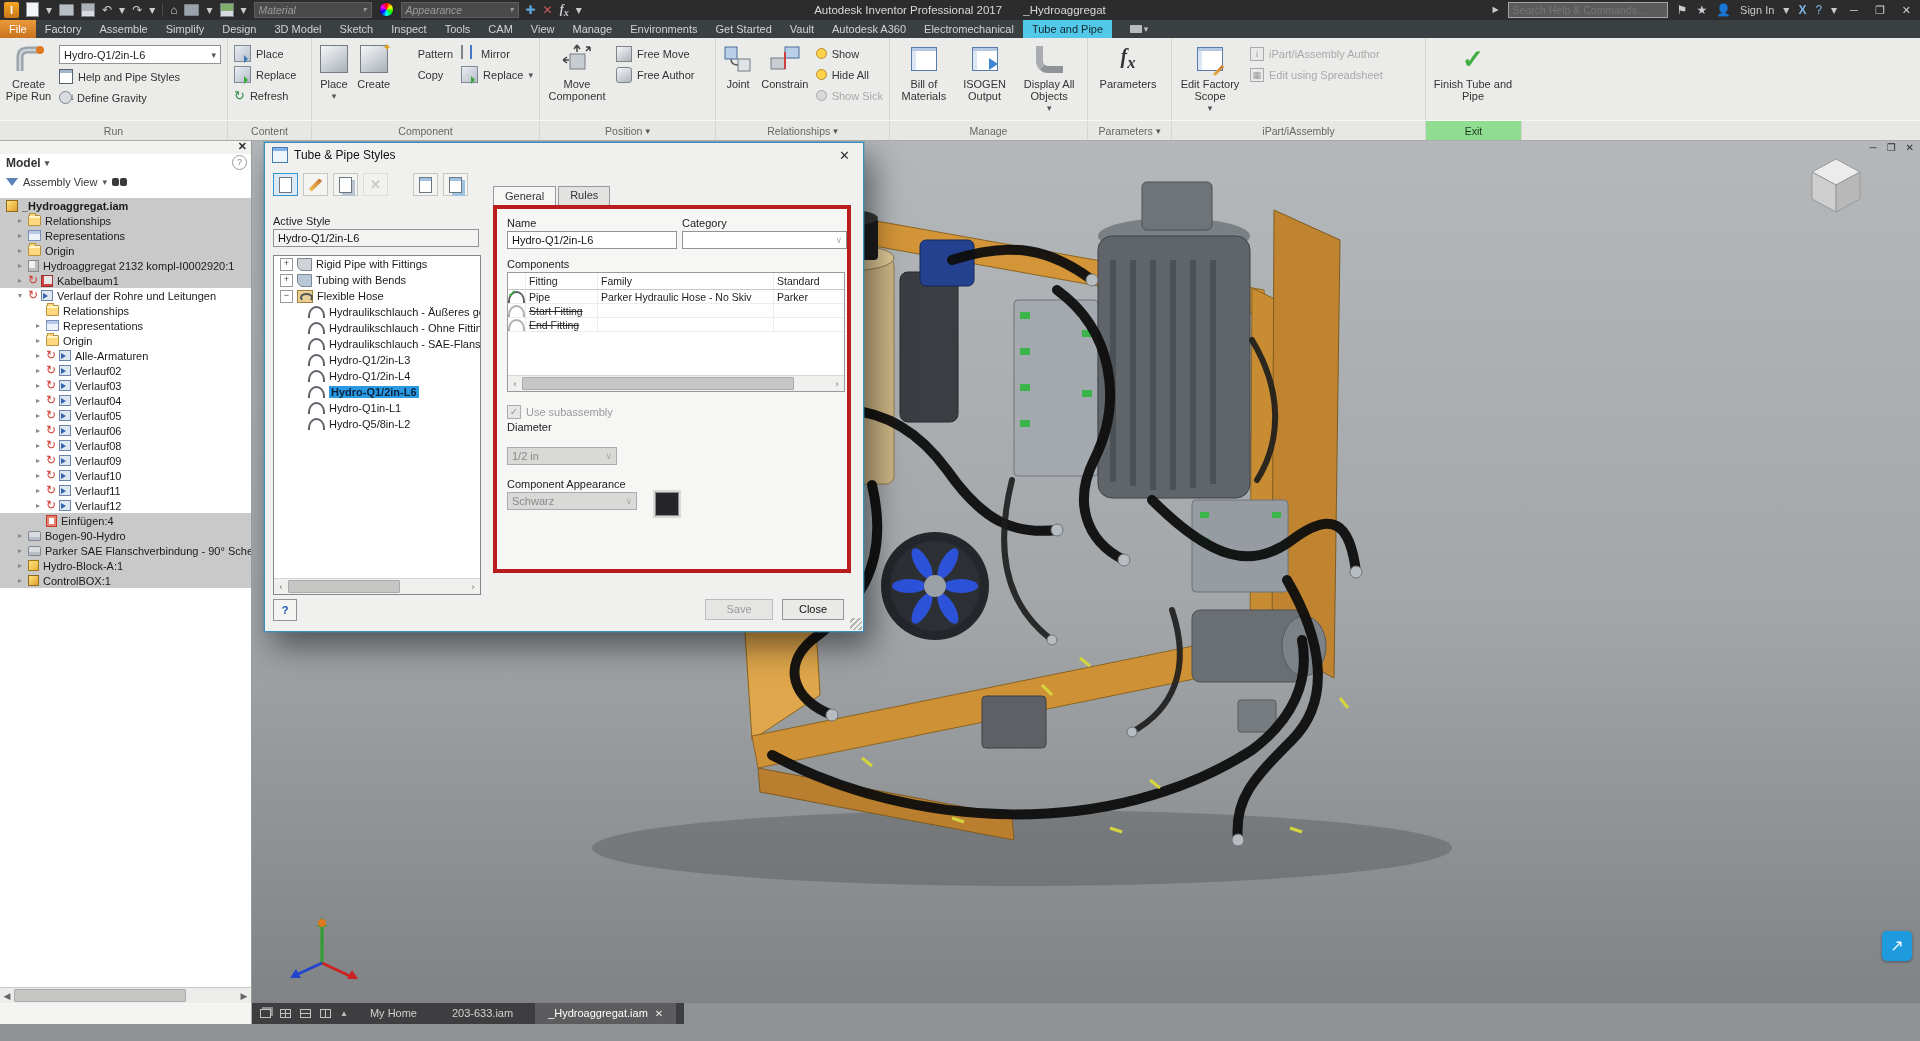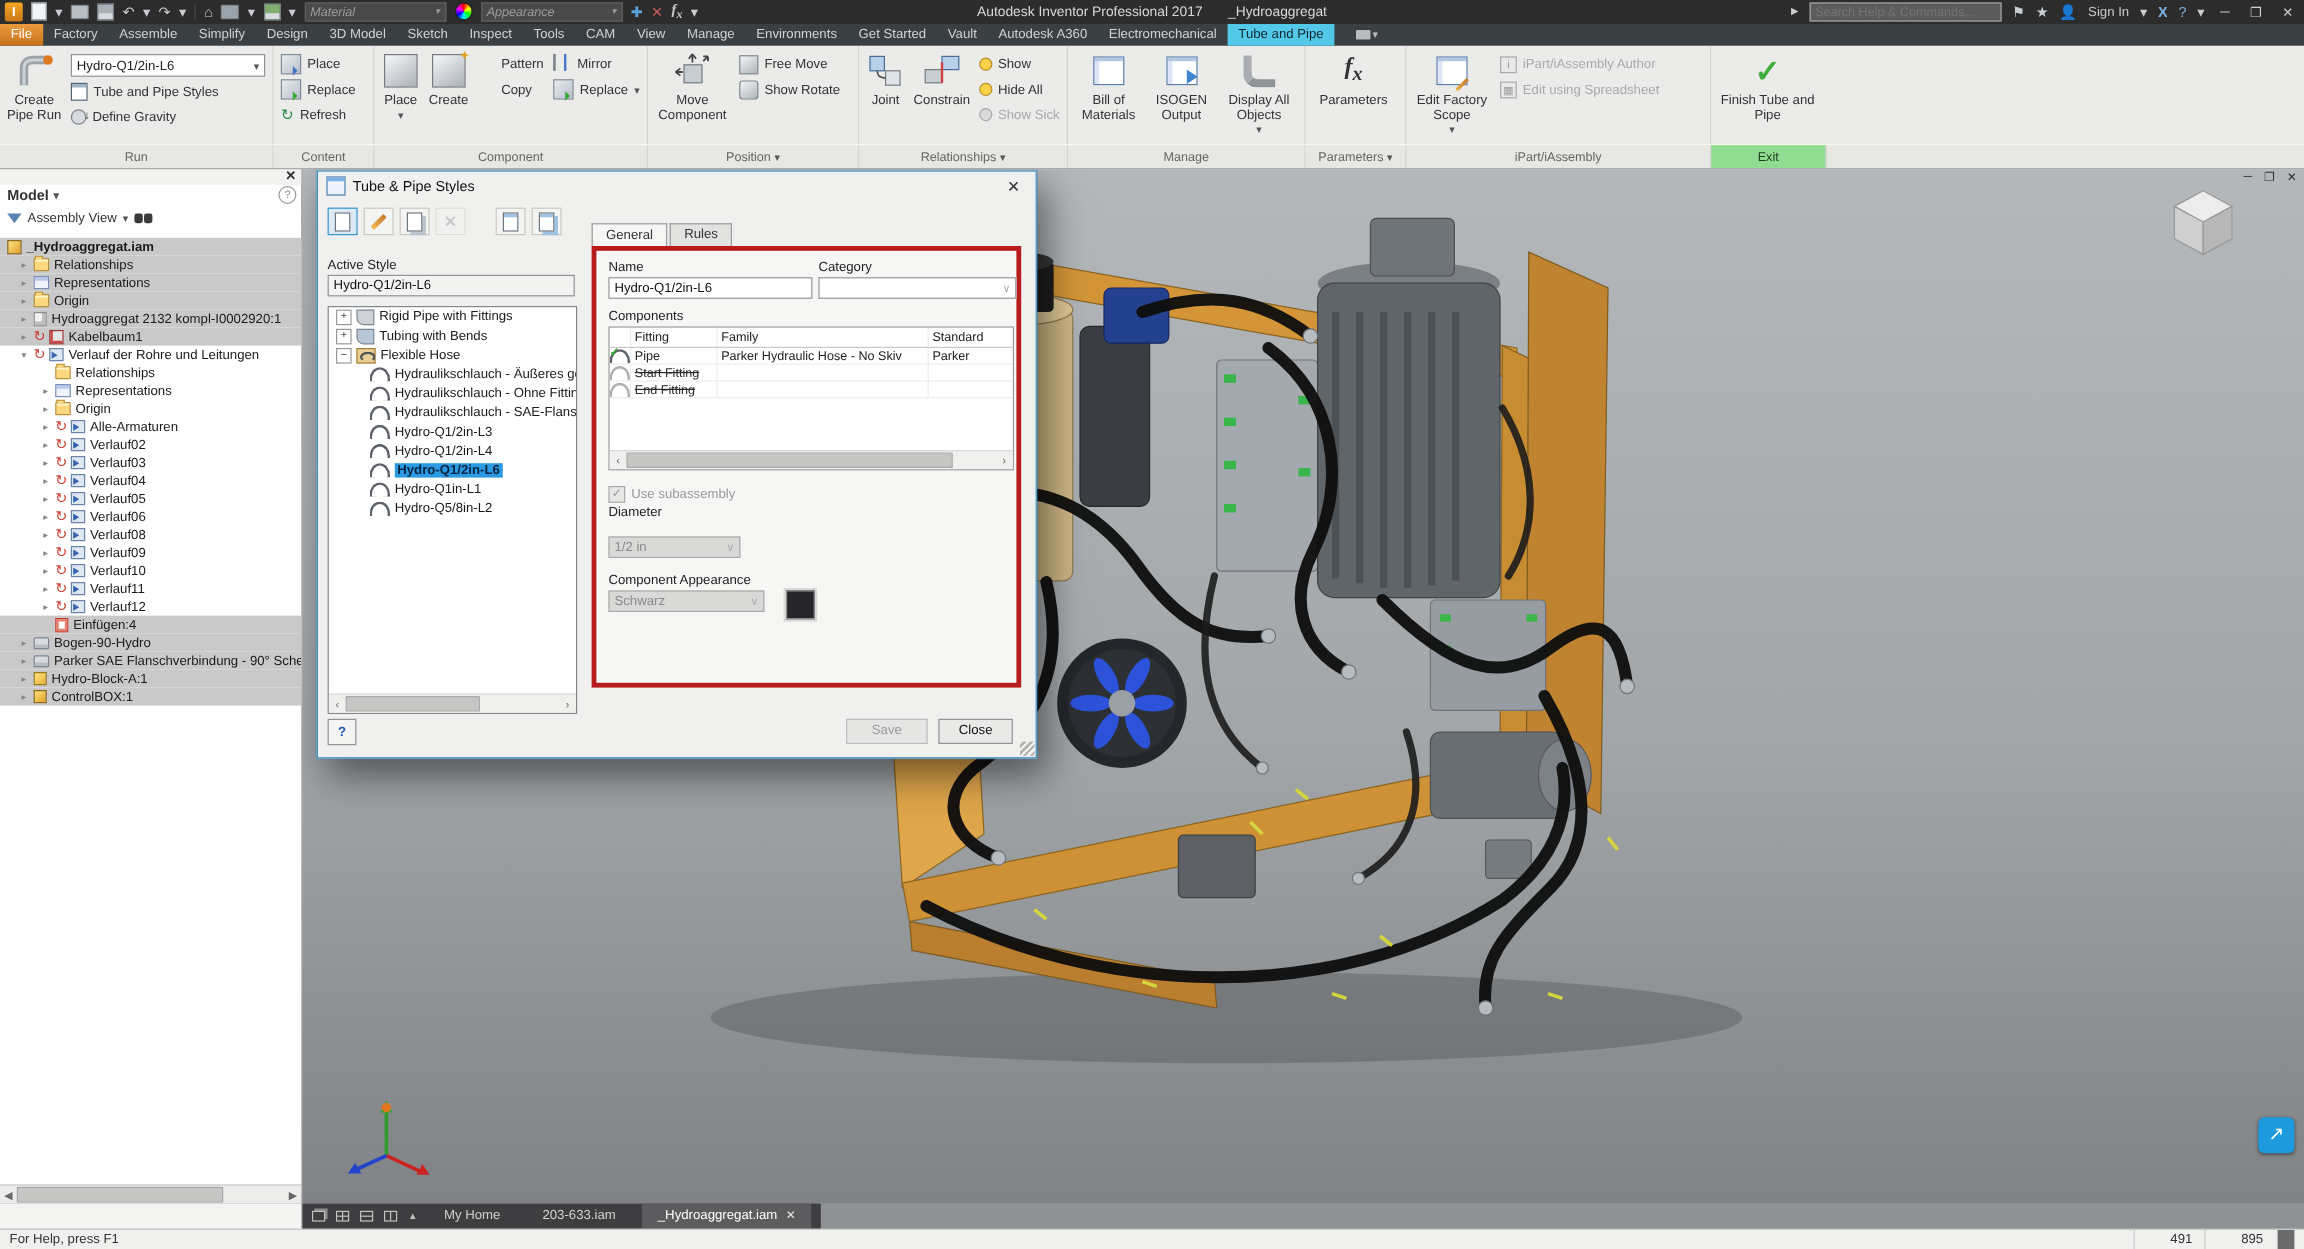--- a/index.html
+++ b/index.html
@@ -264,21 +264,21 @@
           </span>
           <span>Create Pipe Run</span>
         </div>
         <div class="smallcol">
           <div class="combo">
             <span>Hydro-Q1/2in-L6</span>
             <span class="carr">▾</span>
           </div>
           <div class="srow">
             <span class="stylic"></span>
-            <span>Tube and Pipe Styles</span>
+            <span>Help and Pipe Styles</span>
           </div>
           <div class="srow">
             <span class="grav"></span>
             <span>Define Gravity</span>
           </div>
         </div>
       </div>
 
       <div class="panel" style="width:84px">
         <div class="smallcol">
@@ -348,21 +348,21 @@
           </span>
           <span>Move Component</span>
         </div>
         <div class="smallcol">
           <div class="srow">
             <span class="cubeS"></span>
             <span>Free Move</span>
           </div>
           <div class="srow">
             <span class="cubeS" style="border-radius:3px"></span>
-            <span>Show Rotate</span>
+            <span>Free Author</span>
           </div>
         </div>
       </div>
 
       <div class="panel" style="width:174px">
         <div class="bigbtn" style="width:40px">
           <span class="bic">
             <svg width="30" height="30">
                 <rect x="2" y="3" width="12" height="12" fill="#b9d0ea" stroke="#4a6b96"></rect>
                 <rect x="15" y="15" width="12" height="12" fill="#dfe4e9" stroke="#747b83"></rect>
@@ -966,21 +966,14 @@
       <span class="gly" style="font-size:8px;color:#c2c2c2">▲</span>
       <span class="dtab2">My Home</span>
       <span class="dtab2">203-633.iam</span>
       <span class="dtab2 active">
           <span>_Hydroaggregat.iam</span>
           <span class="dtclose">✕</span>
         </span>
     </div>
   </div>
 
-  <div class="statusbar">
-    <span>For Help, press F1</span>
-    <span style="margin-left:auto"></span>
-    <span class="scell">491</span>
-    <span class="scell">895</span>
-    <span class="sgrip"></span>
-  </div>
 
 </div>
 
 </body></html>

